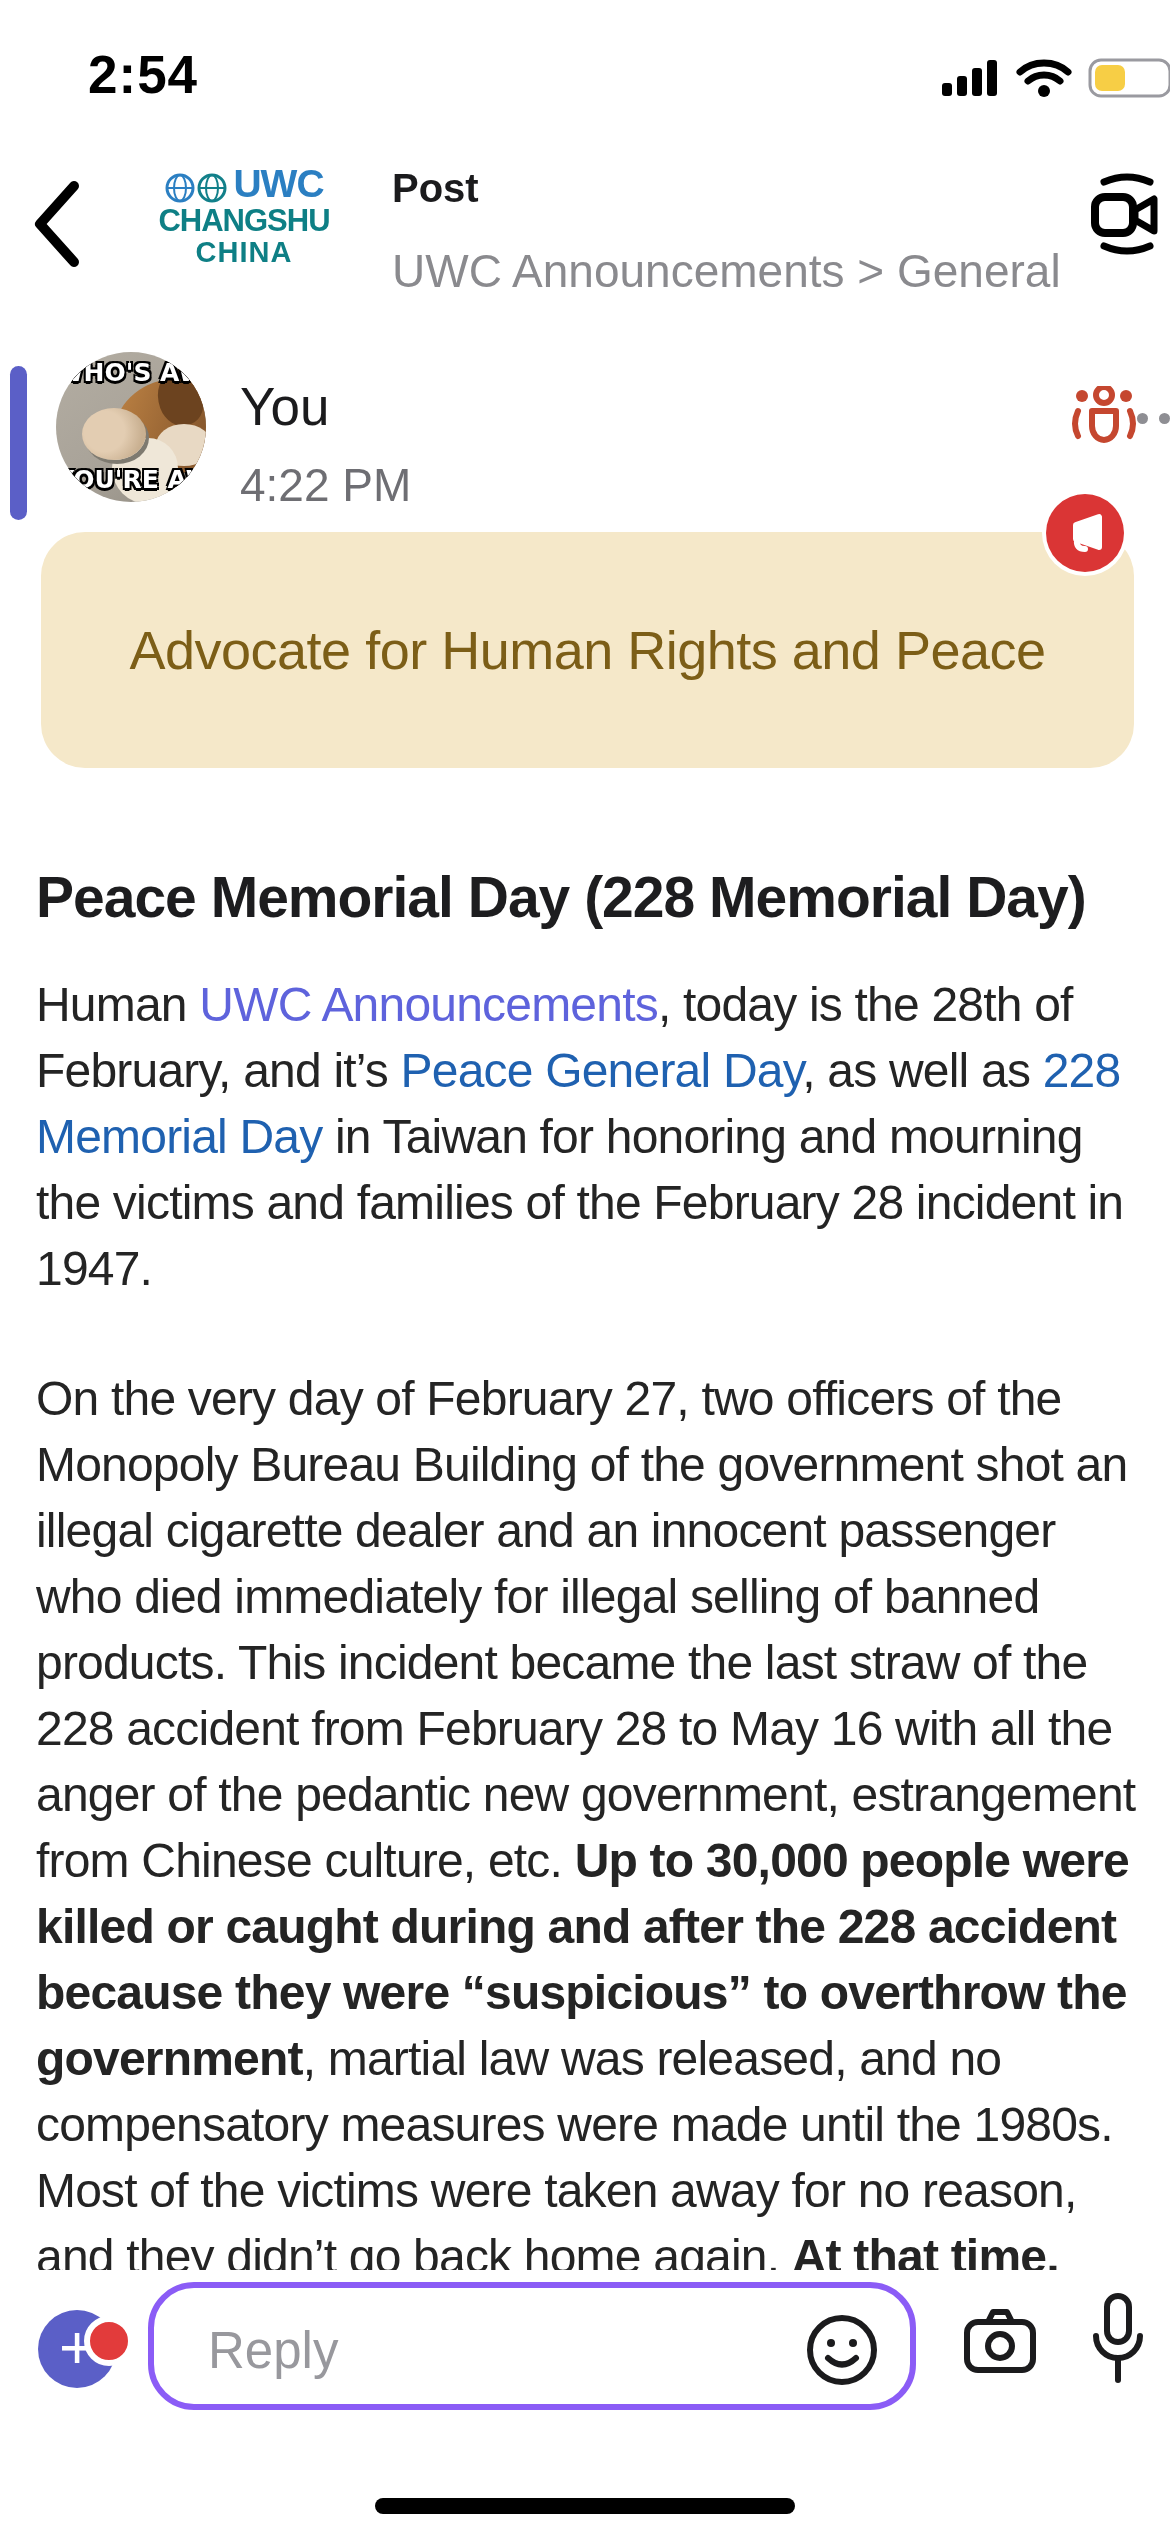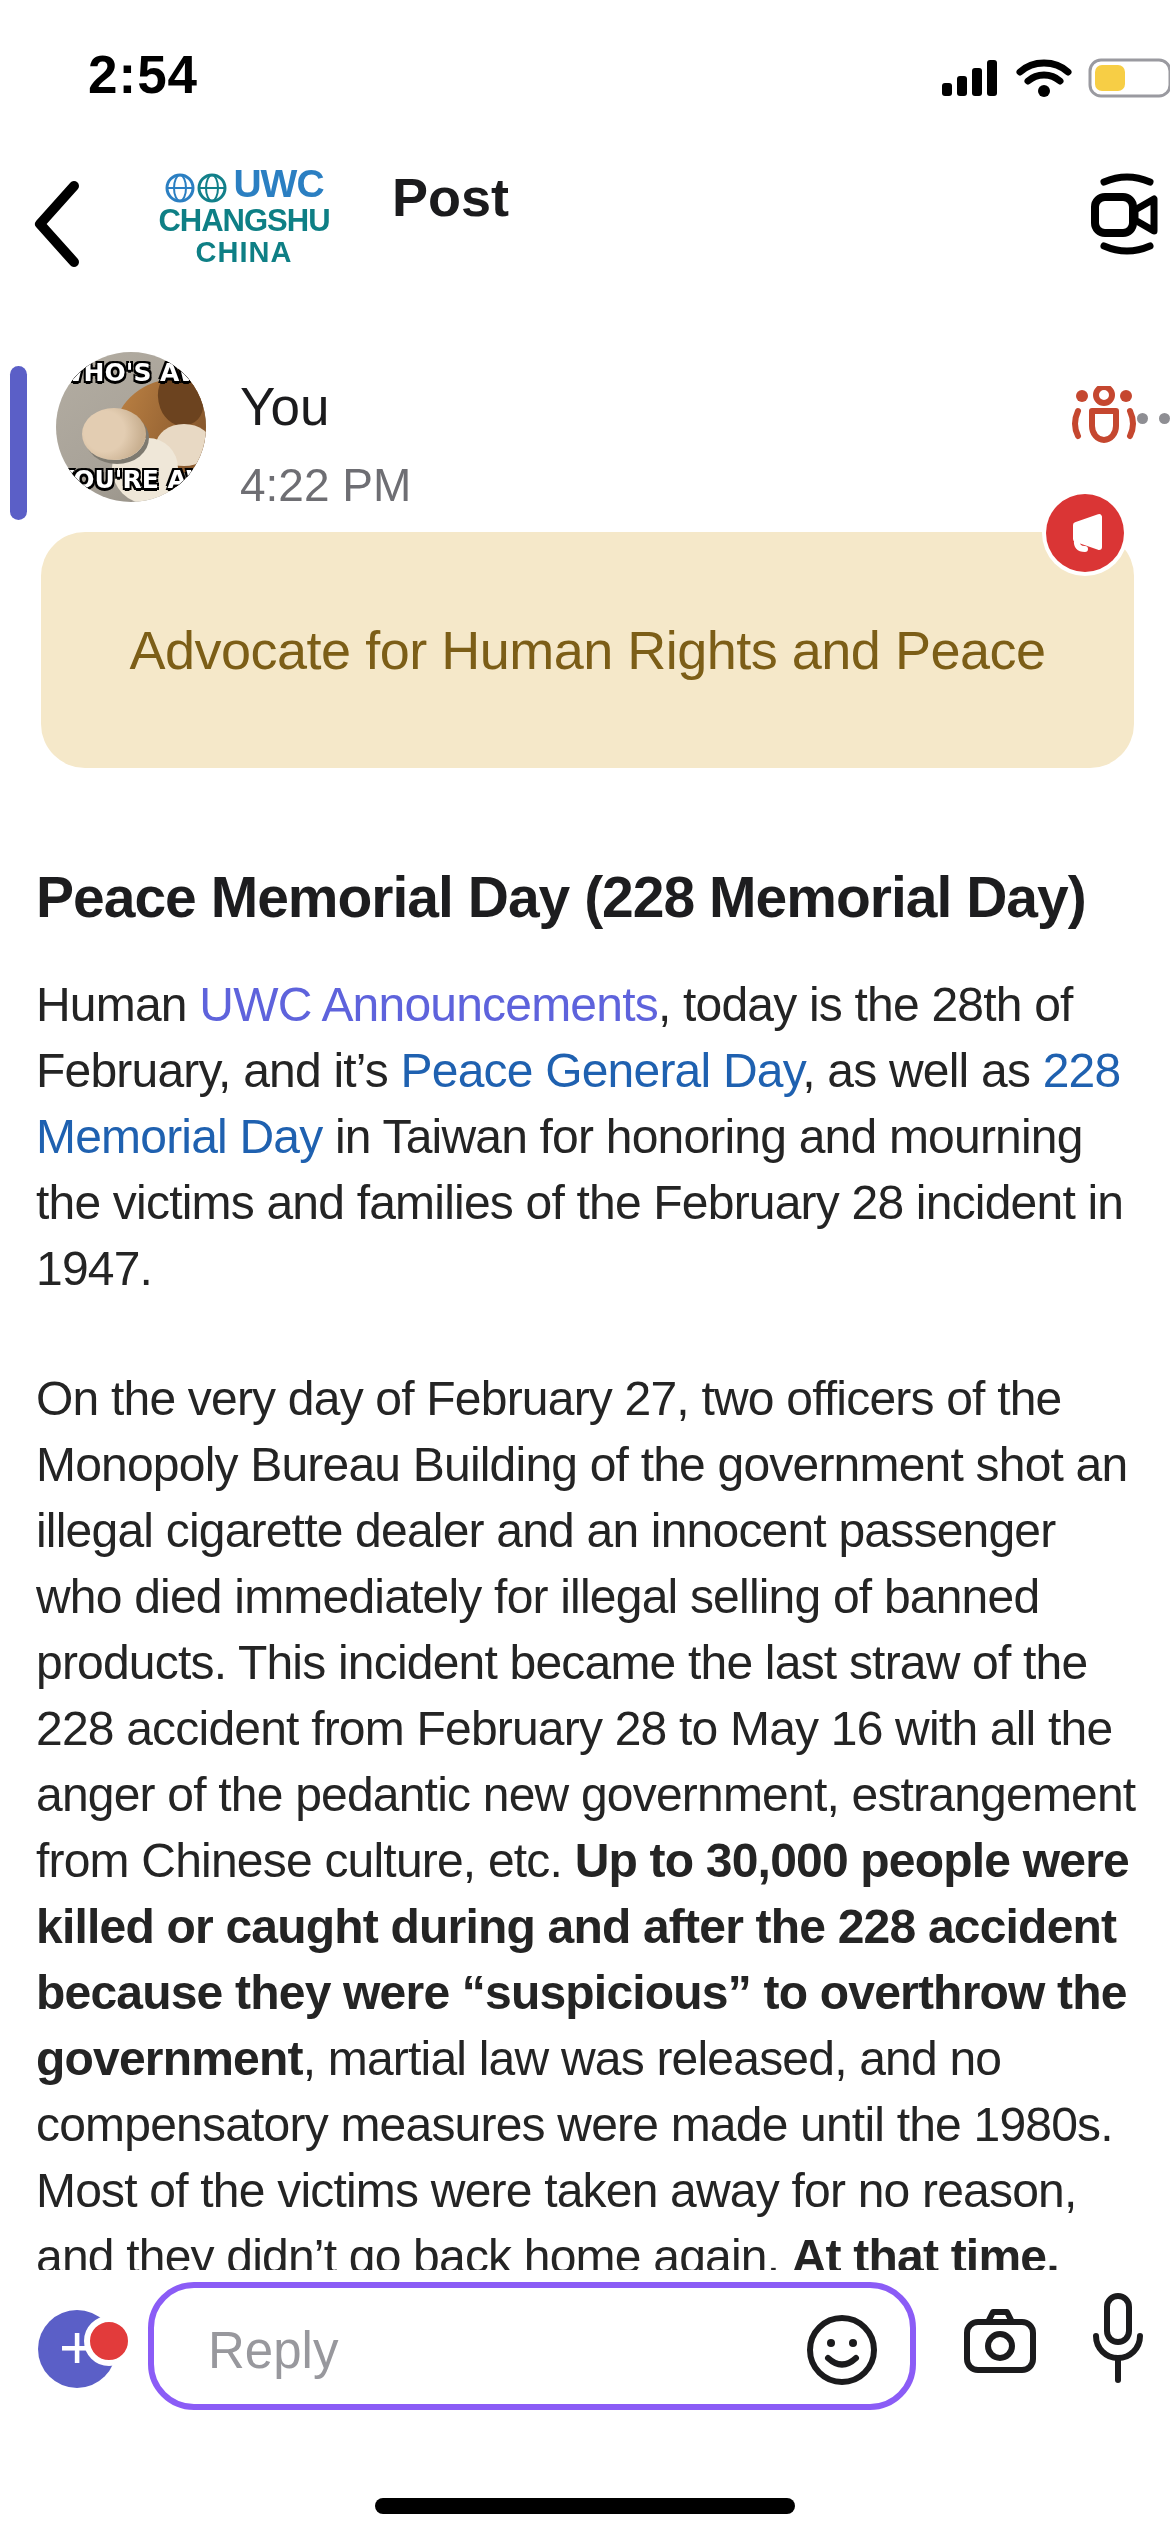--- a/index.html
+++ b/index.html
@@ -11,21 +11,21 @@
   
   .status-time{position:absolute;left:88px;top:44px;font-size:53px;font-weight:700;letter-spacing:1px;color:#000;}
   .status-icons{position:absolute;right:36px;top:56px;display:flex;align-items:center;gap:16px;}
   
   .back-btn{position:absolute;left:26px;top:176px;width:66px;height:96px;}
   .channel-logo{position:absolute;left:146px;top:164px;width:196px;height:128px;text-align:center;line-height:1.05;overflow:hidden;}
   .logo-row1{display:flex;align-items:flex-end;justify-content:center;gap:3px;}
   .logo-acronym{font-size:39px;font-weight:700;color:#2B7FC2;letter-spacing:-1px;}
   .logo-l2{font-size:31px;font-weight:700;color:#0E7F85;letter-spacing:-1px;}
   .logo-l3{font-size:29px;font-weight:700;color:#0E7F85;letter-spacing:1px;}
-  .page-title{position:absolute;left:392px;top:166px;font-size:54px;font-weight:700;color:#1b1b1d;text-align:right;}
+  .page-title{position:absolute;left:392px;top:166px;font-size:40px;font-weight:700;color:#1b1b1d;text-align:right;}
   .breadcrumb{position:absolute;left:392px;top:244px;font-size:46px;font-weight:400;color:#8A8A8E;}
   .meet-btn{position:absolute;right:46px;top:168px;width:90px;height:92px;}
   
   .accent-bar{position:absolute;left:10px;top:366px;width:17px;height:154px;border-radius:9px;background:#5B5FC7;}
   .avatar{position:absolute;left:56px;top:352px;width:150px;height:150px;border-radius:50%;overflow:hidden;
     background:linear-gradient(145deg,#b3ada2 0%,#a9a399 55%,#8f8a80 100%);}
   .avatar .dog-head{position:absolute;right:-18px;top:28px;width:110px;height:96px;border-radius:54% 46% 58% 42%;
     background:linear-gradient(125deg,#b97f42 10%,#8a5a2e 70%);transform:rotate(-14deg);}
   .avatar .dog-ear{position:absolute;right:4px;top:18px;width:44px;height:56px;border-radius:60% 40% 50% 50%;
     background:#6c431f;transform:rotate(-20deg);}
@@ -124,20 +124,21 @@
         <ellipse cx="48" cy="17" rx="6" ry="13" fill="none" stroke="#12808A" stroke-width="2"></ellipse>
         <line x1="35" y1="17" x2="61" y2="17" stroke="#12808A" stroke-width="2"></line>
       </svg>
       <span class="logo-acronym">UWC</span>
     </div>
     <div class="logo-l2">CHANGSHU</div>
     <div class="logo-l3">CHINA</div>
   </div>
 
   <div class="page-title">Post</div>
+  <div class="breadcrumb">UWC Announcements &gt; General</div>
 
   <div class="meet-btn">
     <svg width="90" height="92" viewBox="0 0 90 92">
       <path d="M22 14 Q45 4 68 14" fill="none" stroke="#000" stroke-width="7" stroke-linecap="round"></path>
       <path d="M22 78 Q45 88 68 78" fill="none" stroke="#000" stroke-width="7" stroke-linecap="round"></path>
       <rect x="13" y="29" width="38" height="36" rx="10" fill="none" stroke="#000" stroke-width="8"></rect>
       <path d="M53 42 L72 31 L72 63 L53 52 Z" fill="none" stroke="#000" stroke-width="7" stroke-linejoin="round"></path>
     </svg>
   </div>
 

